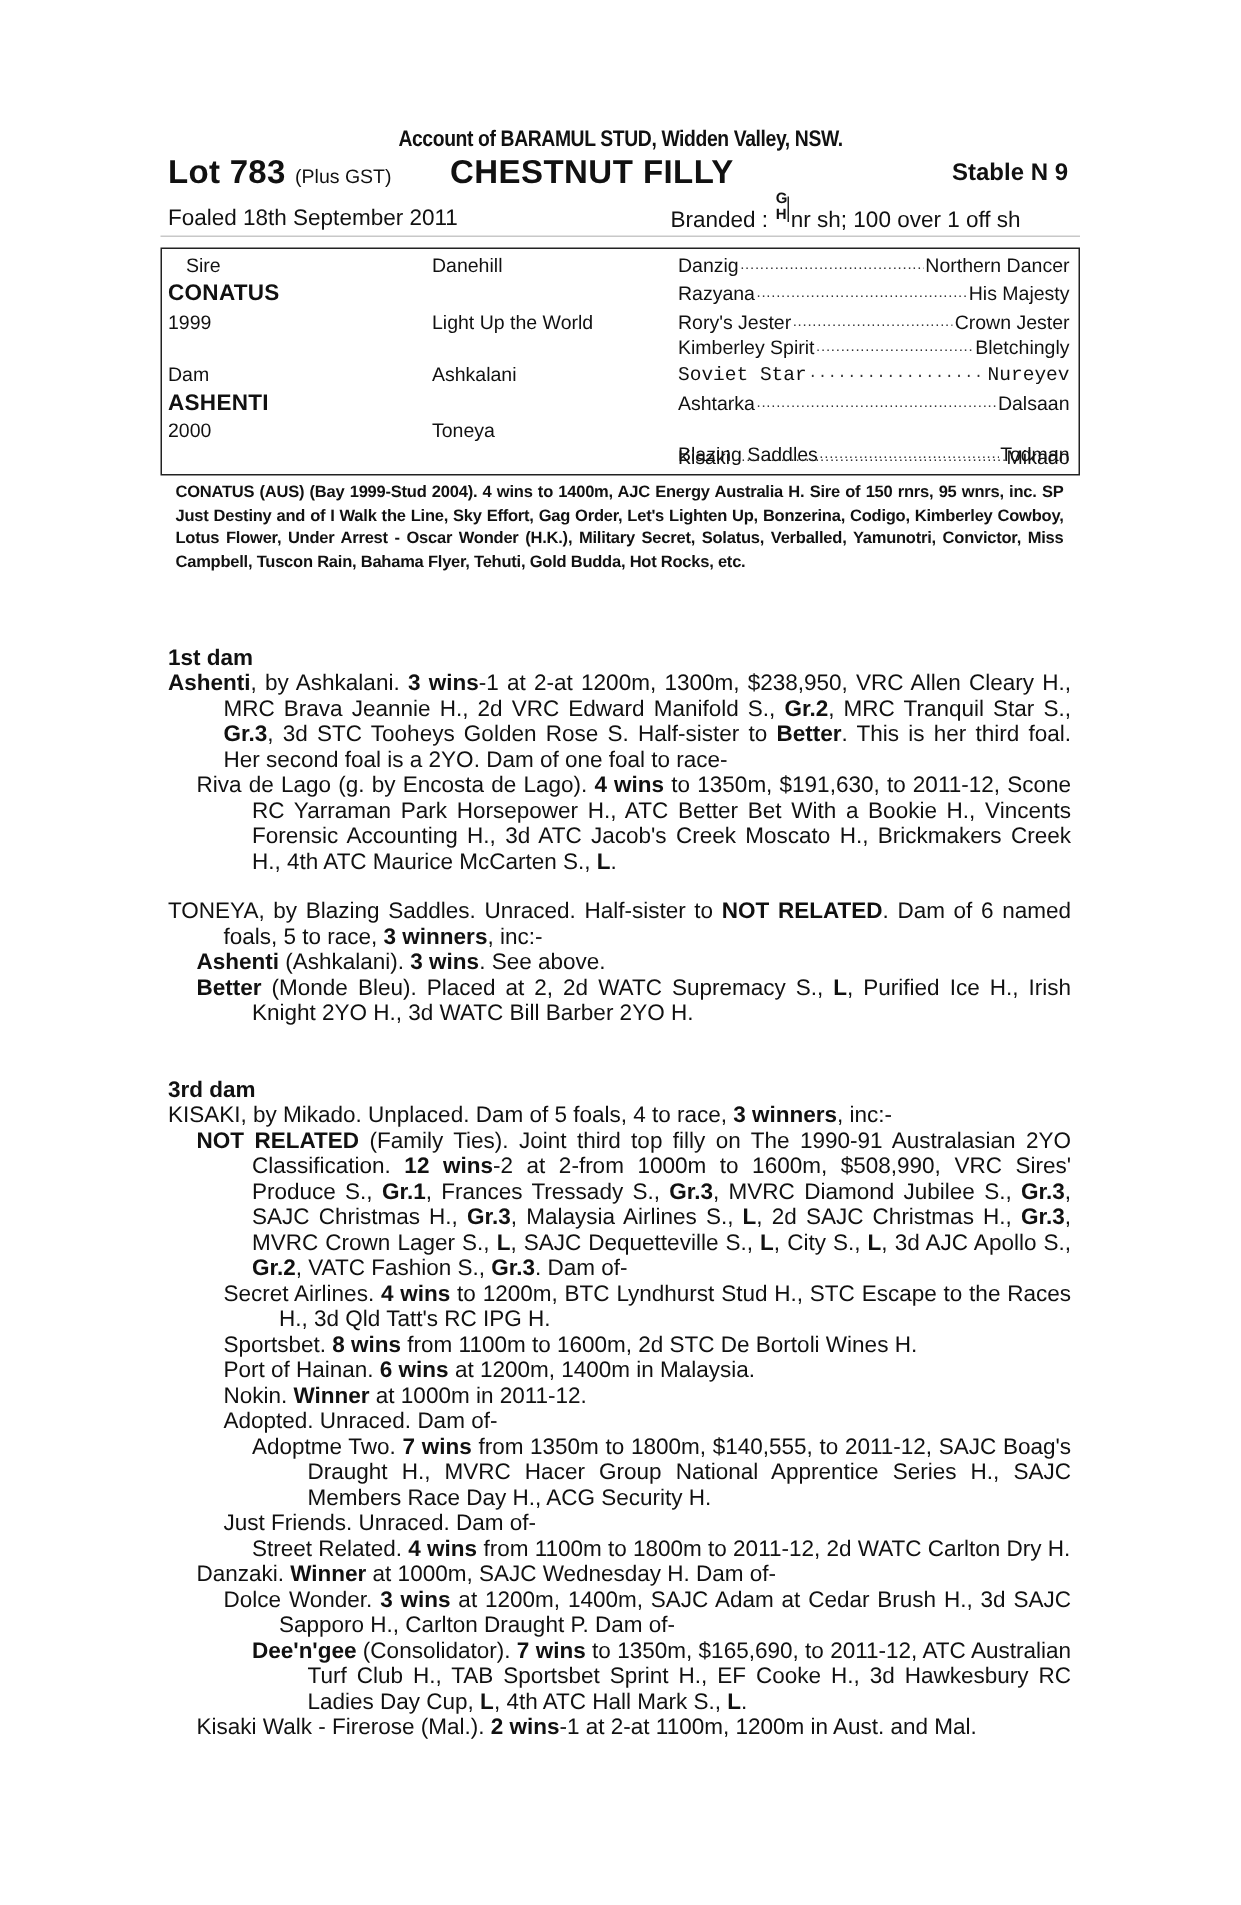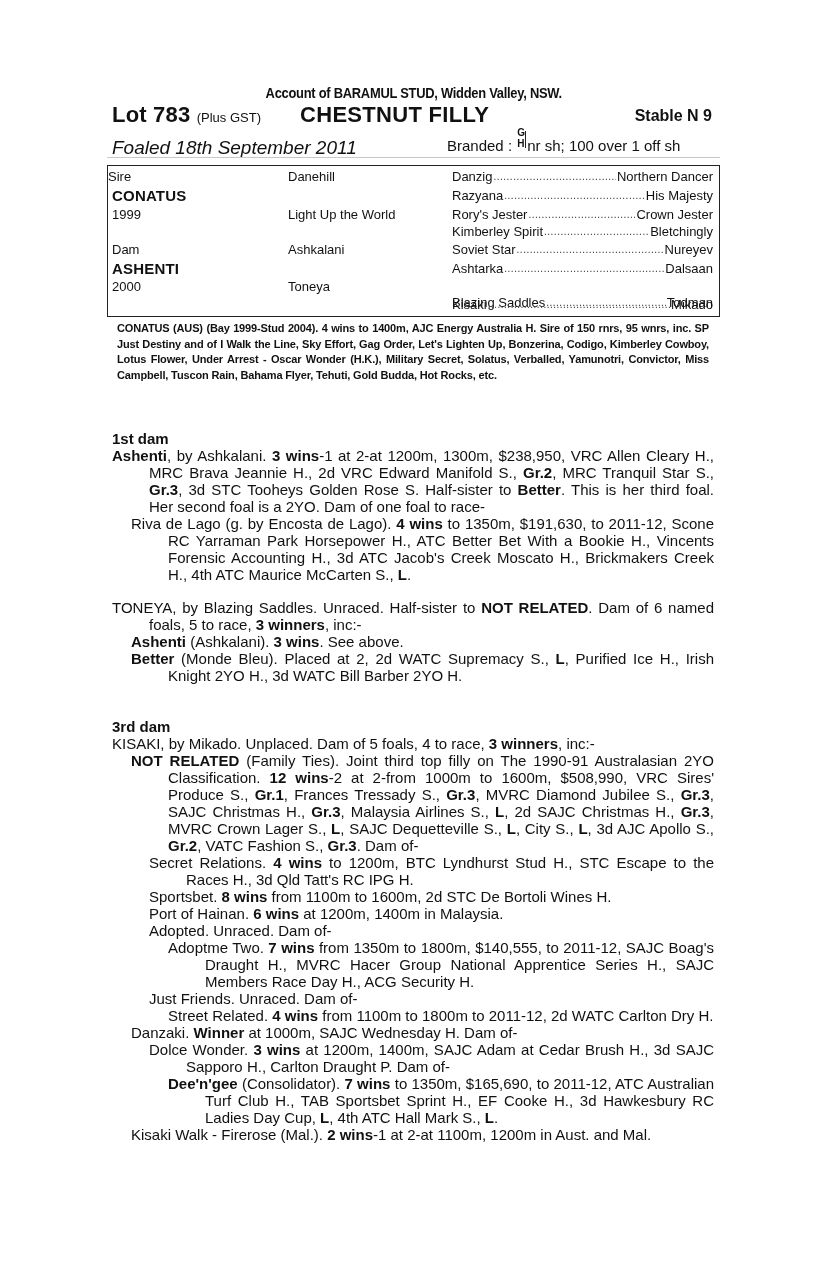--- a/index.html
+++ b/index.html
@@ -10,21 +10,21 @@
     .account { position: absolute; top: 84px; left: 0; width: 827px; text-align: center;
                font-family: "Liberation Sans", sans-serif; font-weight: bold; font-size: 15px;
                letter-spacing: -0.3px; transform: scaleX(0.86); transform-origin: 415px 0; }
 
     .lotline { position: absolute; top: 102px; left: 112px; width: 600px; height: 28px; }
     .lot { position: absolute; left: 0; top: 0; font-weight: bold; font-size: 22px; letter-spacing: 0.2px; }
     .lot .gst { font-weight: normal; font-size: 13px; letter-spacing: 0; }
     .title { position: absolute; left: 188px; top: 0; font-weight: bold; font-size: 22px; letter-spacing: 0.3px; }
     .stable { position: absolute; right: 0; top: 5px; font-weight: bold; font-size: 16px; }
 
-    .foaled { position: absolute; top: 137px; left: 112px; font-size: 19px; font-style: italic; }
+    .foaled { position: absolute; top: 137px; left: 112px; font-size: 15px; }
     .branded { position: absolute; top: 131px; left: 447px; width: 265px; font-size: 15px; white-space: nowrap; }
     .brand-mark { display: inline-block; position: relative; width: 11px; height: 22px; vertical-align: -2px; }
     .brand-mark .g { position: absolute; left: 1px; top: -3px; font-weight: bold; font-size: 10px; line-height: 10px; }
     .brand-mark .h { position: absolute; left: 1px; top: 8px; font-weight: bold; font-size: 10px; line-height: 10px; }
     .brand-mark .bar { position: absolute; left: 9px; top: 0px; width: 1px; height: 17px; background: #222; }
     .branded-rest { font-size: 15px; }
     .rule { position: absolute; top: 157px; left: 107px; width: 613px; height: 1px; background: #c8c8c8; }
 
     .pedbox { position: absolute; top: 165px; left: 107px; width: 611px; height: 150px;
               border: 1.5px solid #222; }
@@ -59,21 +59,21 @@
     <div class="stable">Stable N 9</div>
   </div>
 
   <div class="foaled">Foaled 18th September 2011</div>
   <div class="branded">
     <span>Branded : </span><span class="brand-mark"><span class="g">G</span><span class="h">H</span><span class="bar"></span></span><span class="branded-rest">nr sh; 100 over 1 off sh</span>
   </div>
   <div class="rule"></div>
 
   <div class="pedbox">
-    <div class="ped-cell" style="left:0; top:3px;">Sire</div>
+    <div class="ped-cell" style="left:16px; top:3px;">Sire</div>
     <div class="ped-name" style="left:4px; top:21px;">CONATUS</div>
     <div class="ped-cell" style="left:4px; top:41px;">1999</div>
     <div class="ped-cell" style="left:180px; top:3px;">Danehill</div>
     <div class="ped-cell" style="left:180px; top:41px;">Light Up the World</div>
 
     <div class="ped-cell" style="left:4px; top:76px;">Dam</div>
     <div class="ped-name" style="left:4px; top:94px;">ASHENTI</div>
     <div class="ped-cell" style="left:4px; top:113px;">2000</div>
     <div class="ped-cell" style="left:180px; top:76px;">Ashkalani</div>
     <div class="ped-cell" style="left:180px; top:113px;">Toneya</div>
@@ -91,21 +91,21 @@
     <div class="anc" style="top:41px;">
         <span>Rory's Jester</span>
         <span class="dots"></span>
         <span>Crown Jester</span>
       </div>
     <div class="anc" style="top:58px;">
         <span>Kimberley Spirit</span>
         <span class="dots"></span>
         <span>Bletchingly</span>
       </div>
-    <div class="anc" style="top:76px;">
+    <div class="anc" style="top:76px;font-family:Liberation Mono, monospace;">
         <span>Soviet Star</span>
         <span class="dots"></span>
         <span>Nureyev</span>
       </div>
     <div class="anc" style="top:95px;">
         <span>Ashtarka</span>
         <span class="dots"></span>
         <span>Dalsaan</span>
       </div>
     <div class="anc" style="top:129px;">
@@ -131,23 +131,24 @@
   <div class="section" style="top:599px;">
     <div class="para hang0"><span>TONEYA, by Blazing Saddles. Unraced. Half-sister to </span><span class="hb">NOT RELATED</span><span>. Dam of 6 named foals, 5 to race, </span><span class="hb">3 winners</span><span>, inc:-</span></div>
     <div class="para hang1"><span class="hb">Ashenti</span><span> (Ashkalani). </span><span class="hb">3 wins</span><span>. See above.</span></div>
     <div class="para hang1"><span class="hb">Better</span><span> (Monde Bleu). Placed at 2, 2d WATC Supremacy S., </span><span class="hb">L</span><span>, Purified Ice H., Irish Knight 2YO H., 3d WATC Bill Barber 2YO H.</span></div>
   </div>
 
   <div class="section" style="top:718px;">
     <div class="section-head">3rd dam</div>
     <div class="para hang0"><span>KISAKI, by Mikado. Unplaced. Dam of 5 foals, 4 to race, </span><span class="hb">3 winners</span><span>, inc:-</span></div>
     <div class="para hang1" style="padding-left:56px;"><span class="hb">NOT RELATED</span><span> (Family Ties). Joint third top filly on The 1990-91 Australasian 2YO Classification. </span><span class="hb">12 wins</span><span>-2 at 2-from 1000m to 1600m, $508,990, VRC Sires' Produce S., </span><span class="hb">Gr.1</span><span>, Frances Tressady S., </span><span class="hb">Gr.3</span><span>, MVRC Diamond Jubilee S., </span><span class="hb">Gr.3</span><span>, SAJC Christmas H., </span><span class="hb">Gr.3</span><span>, Malaysia Airlines S., </span><span class="hb">L</span><span>, 2d SAJC Christmas H., </span><span class="hb">Gr.3</span><span>, MVRC Crown Lager S., </span><span class="hb">L</span><span>, SAJC Dequetteville S., </span><span class="hb">L</span><span>, City S., </span><span class="hb">L</span><span>, 3d AJC Apollo S., </span><span class="hb">Gr.2</span><span>, VATC Fashion S., </span><span class="hb">Gr.3</span><span>. Dam of-</span></div>
-    <div class="para hang3"><span>Secret Relations. </span><span class="hb">4 wins</span><span> to 1200m, BTC Lyndhurst Stud H., STC Escape to the Races H., 3d Qld Tatt's RC IPG H.</span></div>
+    <div class="para hang3"><span>Secret Airlines. </span><span class="hb">4 wins</span><span> to 1200m, BTC Lyndhurst Stud H., STC Escape to the Races H., 3d Qld Tatt's RC IPG H.</span></div>
     <div class="para hang3"><span>Sportsbet. </span><span class="hb">8 wins</span><span> from 1100m to 1600m, 2d STC De Bortoli Wines H.</span></div>
     <div class="para hang3"><span>Port of Hainan. </span><span class="hb">6 wins</span><span> at 1200m, 1400m in Malaysia.</span></div>
+    <div class="para hang3"><span>Nokin. </span><span class="hb">Winner</span><span> at 1000m in 2011-12.</span></div>
     <div class="para hang3">Adopted. Unraced. Dam of-</div>
     <div class="para hang2"><span>Adoptme Two. </span><span class="hb">7 wins</span><span> from 1350m to 1800m, $140,555, to 2011-12, SAJC Boag's Draught H., MVRC Hacer Group National Apprentice Series H., SAJC Members Race Day H., ACG Security H.</span></div>
     <div class="para hang3">Just Friends. Unraced. Dam of-</div>
     <div class="para hang2"><span>Street Related. </span><span class="hb">4 wins</span><span> from 1100m to 1800m to 2011-12, 2d WATC Carlton Dry H.</span></div>
     <div class="para hang1"><span>Danzaki. </span><span class="hb">Winner</span><span> at 1000m, SAJC Wednesday H. Dam of-</span></div>
     <div class="para hang3"><span>Dolce Wonder. </span><span class="hb">3 wins</span><span> at 1200m, 1400m, SAJC Adam at Cedar Brush H., 3d SAJC Sapporo H., Carlton Draught P. Dam of-</span></div>
     <div class="para hang2" style="padding-left:93px; text-indent:-37px;"><span class="hb">Dee'n'gee</span><span> (Consolidator). </span><span class="hb">7 wins</span><span> to 1350m, $165,690, to 2011-12, ATC Australian Turf Club H., TAB Sportsbet Sprint H., EF Cooke H., 3d Hawkesbury RC Ladies Day Cup, </span><span class="hb">L</span><span>, 4th ATC Hall Mark S., </span><span class="hb">L</span><span>.</span></div>
     <div class="para hang1"><span>Kisaki Walk - Firerose (Mal.). </span><span class="hb">2 wins</span><span>-1 at 2-at 1100m, 1200m in Aust. and Mal.</span></div>
   </div>
 

